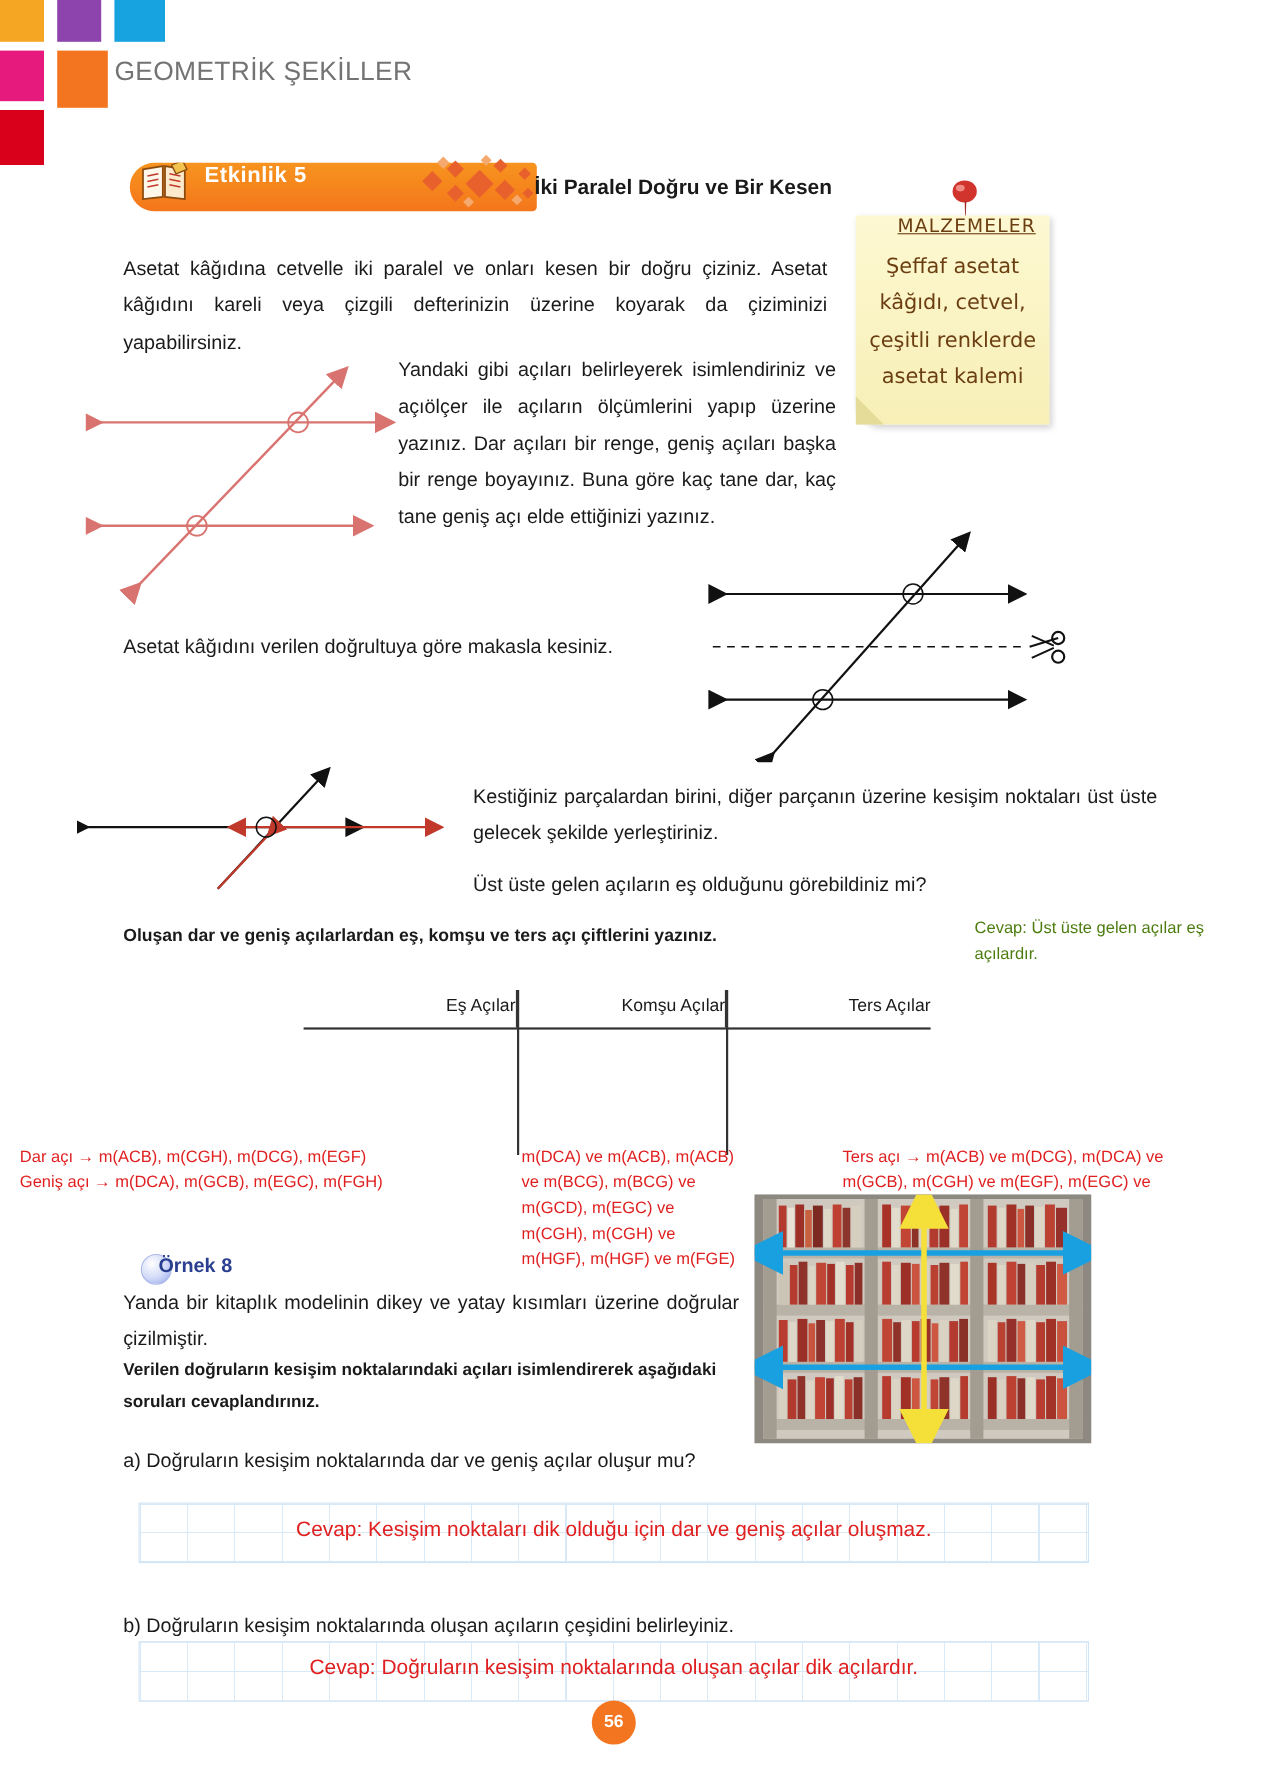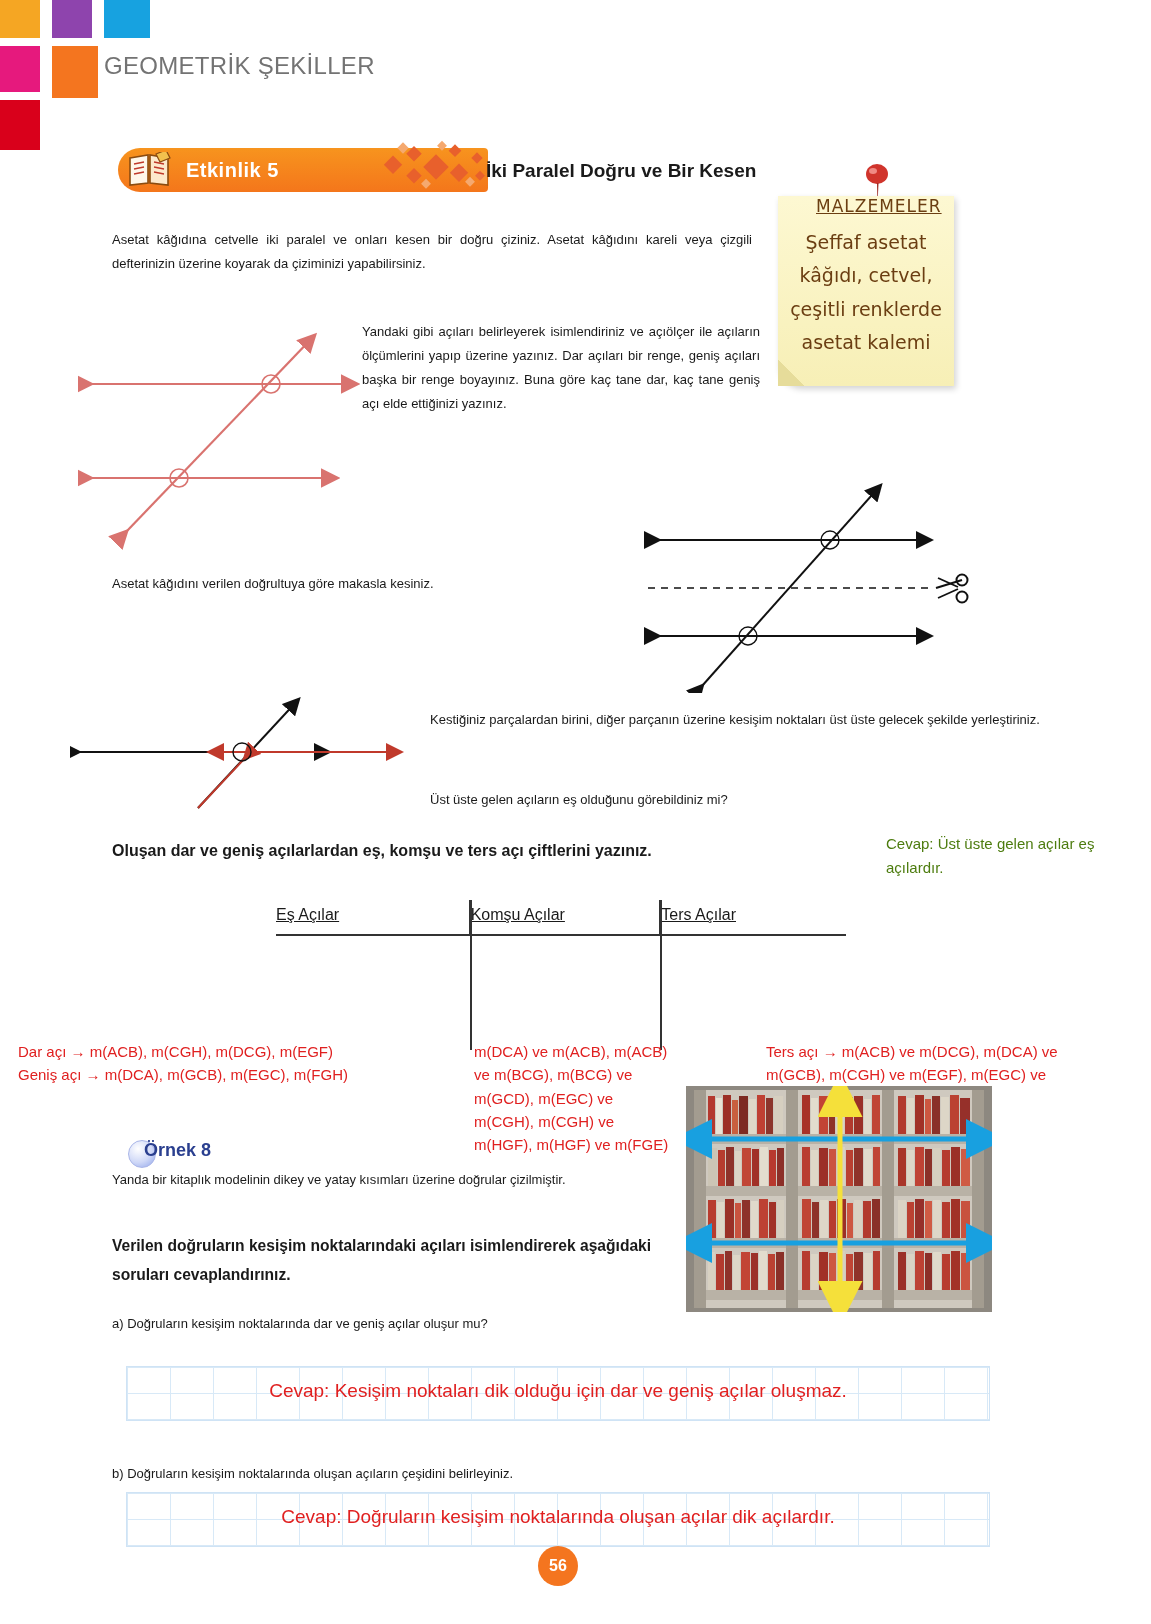--- a/index.html
+++ b/index.html
@@ -35,21 +35,21 @@
   }
 
   
   .banner {
     position: absolute;
     left: 118px; top: 148px;
     width: 370px; height: 44px;
     background: linear-gradient(180deg,#f7941e 0%, #f4761b 100%);
     border-radius: 22px 4px 4px 22px;
     display: flex;
-    align-items: center;
+    align-items: flex-start;
   }
   .banner .book-icon {
     width: 46px; height: 36px;
     margin-left: 8px;
     position: relative;
   }
   .banner .book-icon svg { display: block; }
   .banner-label {
     color: #ffffff;
     font-size: 20px;
@@ -103,21 +103,21 @@
   }
   .pin {
     position: absolute;
     left: 865px; top: 163px;
     width: 22px; height: 40px;
   }
 
   
   .para {
     position: absolute;
-    font-size: 13px;
+    font-size: 18px;
     line-height: 1.85;
     color: #1a1a1a;
     text-align: justify;
   }
   .p-intro { left: 112px; top: 228px; width: 640px; }
   .p-right { left: 362px; top: 320px; width: 398px; }
   .p-cut   { left: 112px; top: 572px; width: 528px; }
   .p-place { left: 430px; top: 708px; width: 622px; }
   .p-ask   { left: 430px; top: 788px; width: 622px; }
 
@@ -142,23 +142,22 @@
     position: absolute;
     left: 276px; top: 900px;
     width: 570px;
   }
   .tbl-head {
     display: flex;
     border-bottom: 2px solid #333;
   }
   .tbl-head div {
     font-size: 16px;
-    text-align: left;
+    text-align: right;
     padding: 6px 0 10px 0;
-    text-decoration: underline;
   }
   .th1 { width: 194px; }
   .th2 { width: 190px; border-left: 2px solid #333; border-right: 2px solid #333; }
   .th3 { width: 186px; }
 
   .col-sep-left {
     position: absolute;
     left: 470px; top: 900px;
     width: 2px; height: 150px;
     background: #333;

